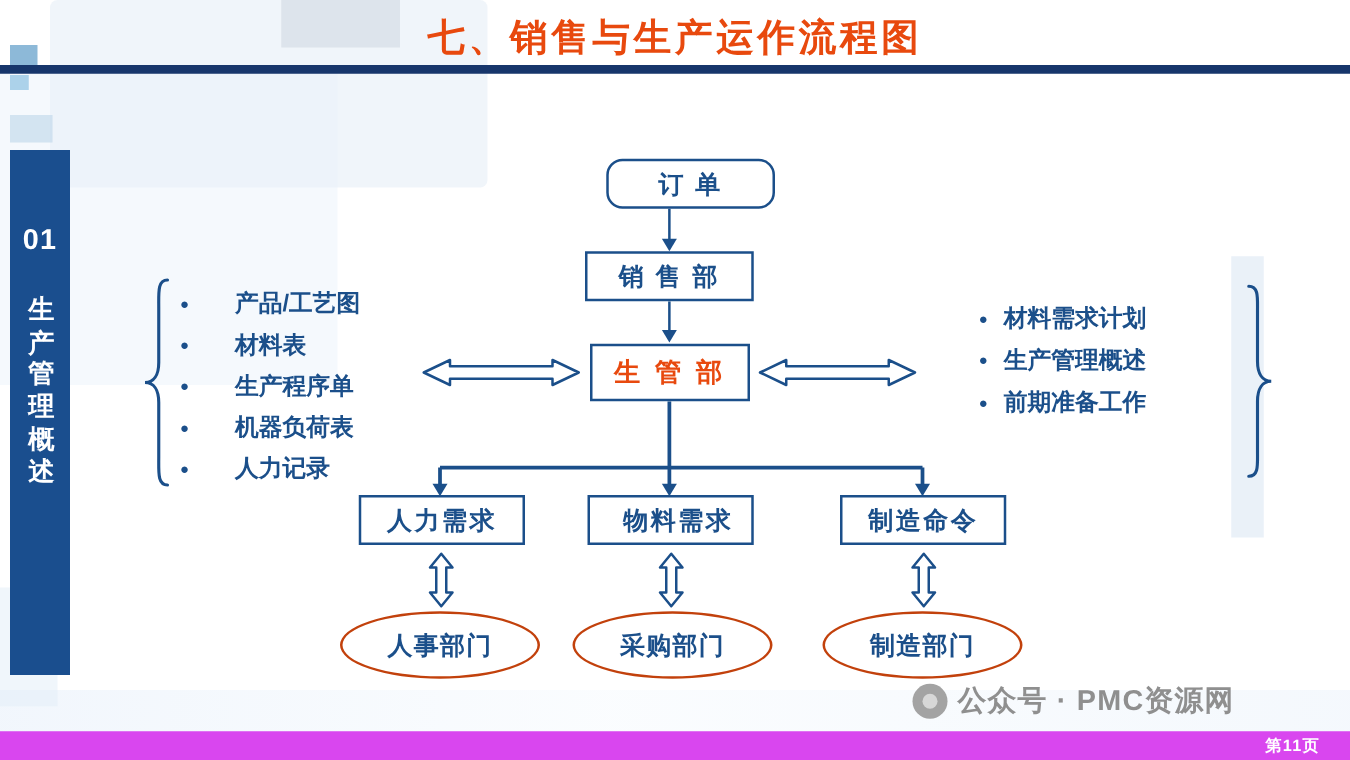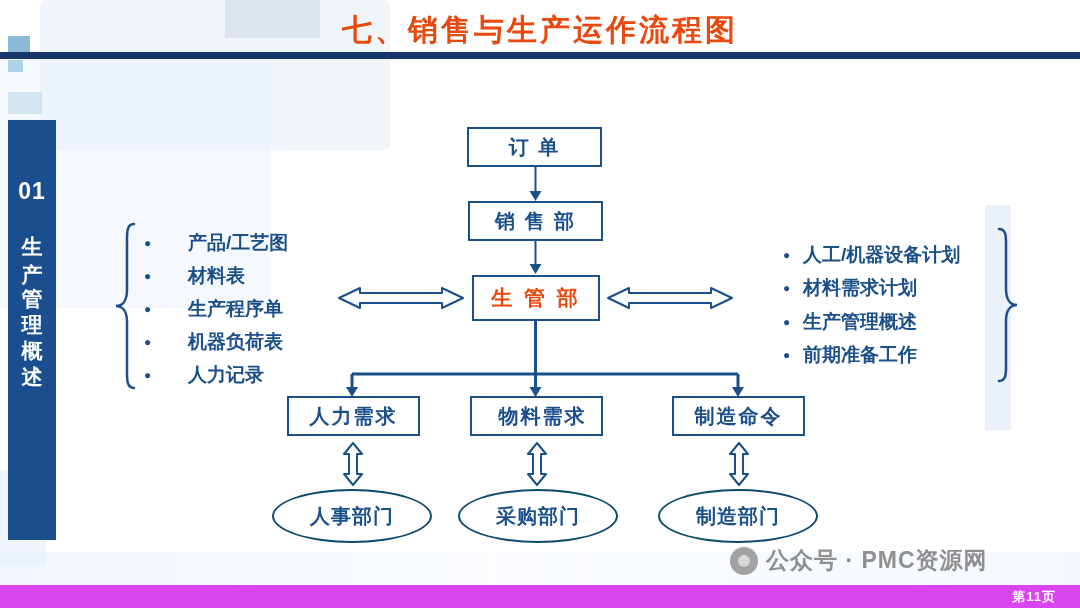--- a/index.html
+++ b/index.html
@@ -27,28 +27,28 @@
   .sidebar{position:absolute;left:8px;top:120px;width:48px;height:420px;background:#1a4e8e;
            display:flex;flex-direction:column;align-items:center;}
   .sidebar-number{margin-top:58px;color:#ffffff;font-size:23px;font-weight:bold;letter-spacing:1px;}
   .sidebar-label{margin-top:14px;color:#ffffff;font-size:21px;font-weight:bold;
                  writing-mode:vertical-rl;text-orientation:upright;letter-spacing:26px;line-height:48px;}
 
   
   .flow-box{position:absolute;background:#ffffff;border:2px solid #1b4f8a;box-sizing:border-box;
             display:flex;align-items:center;justify-content:center;
             font-size:20px;font-weight:bold;color:#1b4f8a;letter-spacing:2px;}
-  .box-order{left:467px;top:127px;width:135px;height:40px;}
+  .box-order{left:485px;top:127px;width:135px;height:40px;border-radius:13px;}
   .box-sales{left:468px;top:201px;width:135px;height:40px;}
   .box-prod{left:472px;top:275px;width:128px;height:46px;color:#e8490e;font-size:21px;letter-spacing:3px;}
   .box-demand{top:396px;width:133px;height:40px;}
   .bd1{left:287px;} .bd2{left:470px;padding-left:12px;} .bd3{left:672px;}
 
   .ellipse{position:absolute;top:489px;width:160px;height:54px;background:#ffffff;
-           border:2px solid #0c4a6e;border-radius:50%;box-sizing:border-box;
+           border:2px solid #c2410c;border-radius:50%;box-sizing:border-box;
            display:flex;align-items:center;justify-content:center;
            font-size:20px;font-weight:bold;color:#1b4f8a;letter-spacing:1px;}
   .el1{left:272px;} .el2{left:458px;} .el3{left:658px;}
 
   
   .side-list{position:absolute;display:flex;flex-direction:column;}
   .list-left{left:144px;top:226px;}
   .list-right{left:783px;top:238px;}
   .list-left .li{height:33px;gap:24px;}
   .list-right .li{height:33.5px;}
@@ -168,24 +168,20 @@
       </div>
     <div class="li">
         <span class="bullet"></span>
         <span>人力记录</span>
       </div>
   </div>
 
   <div class="side-list list-right">
     <div class="li">
         <span class="bullet"></span>
-        <span>人工/机器设备计划</span>
-      </div>
-    <div class="li">
-        <span class="bullet"></span>
         <span>材料需求计划</span>
       </div>
     <div class="li">
         <span class="bullet"></span>
         <span>生产管理概述</span>
       </div>
     <div class="li">
         <span class="bullet"></span>
         <span>前期准备工作</span>
       </div>

